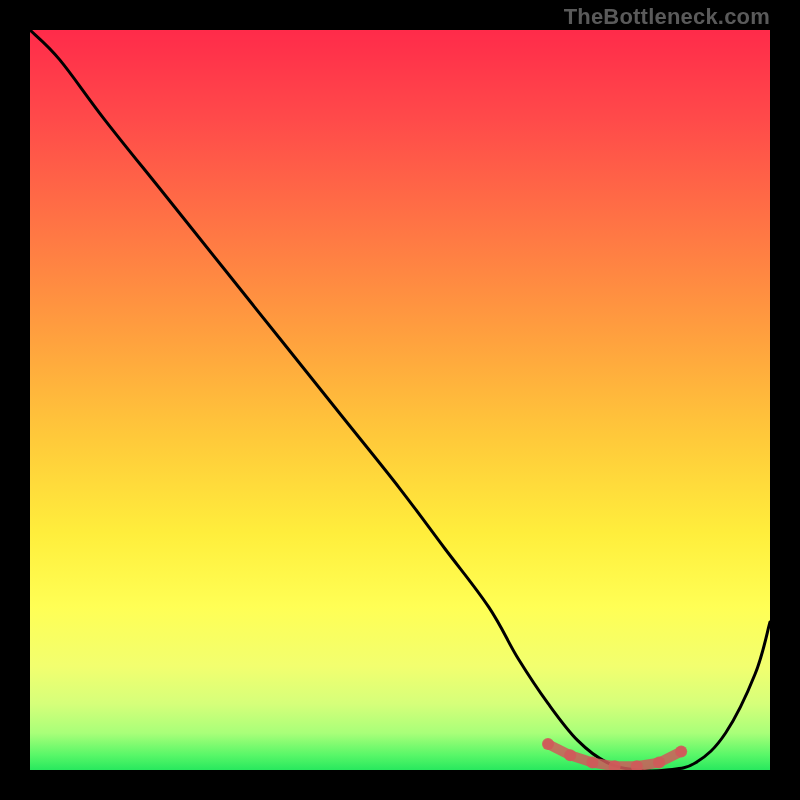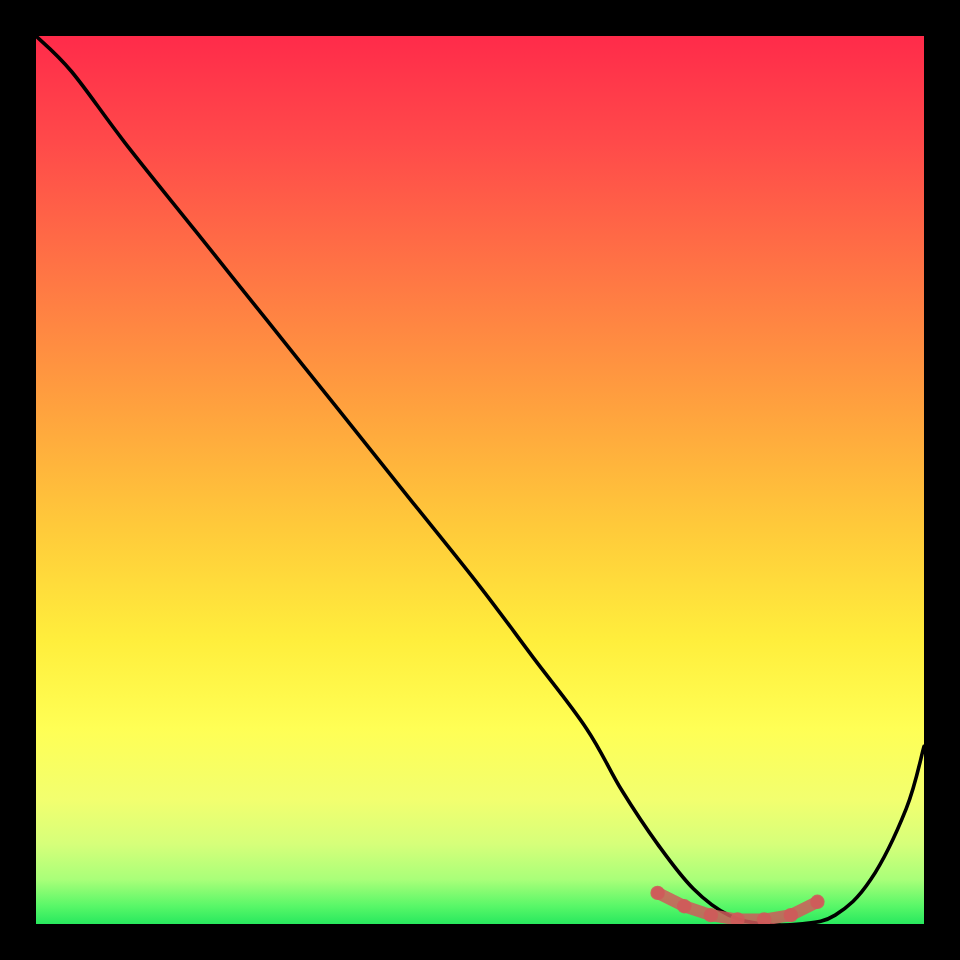--- a/index.html
+++ b/index.html
@@ -55,20 +55,21 @@
     left: 0;
     width: 740px;
     height: 740px;
   }
 </style>
 </head>
 <body>
 
 <div class="frame">
 
+  <span class="watermark">TheBottleneck.com</span>
 
   <div class="plot">
     <svg class="curve" viewBox="0 0 740 740" preserveAspectRatio="none">
       <path id="curve-path" fill="none" stroke="#000000" stroke-width="3" stroke-linecap="round" stroke-linejoin="round" d="M 0.0 0.0 C 5.3 5.3, 16.3 13.6, 29.6 29.6 C 42.9 45.6, 55.4 64.8, 74.0 88.8 C 92.6 112.8, 111.9 136.2, 133.2 162.8 C 154.5 189.4, 171.1 210.2, 192.4 236.8 C 213.7 263.4, 230.3 284.2, 251.6 310.8 C 272.9 337.4, 289.5 358.2, 310.8 384.8 C 332.1 411.4, 351.4 434.8, 370.0 458.8 C 388.6 482.8, 398.4 496.7, 414.4 518.0 C 430.4 539.3, 445.5 557.2, 458.8 577.2 C 472.1 597.2, 477.7 611.7, 488.4 629.0 C 499.1 646.3, 507.3 658.7, 518.0 673.4 C 528.7 688.1, 536.9 699.7, 547.6 710.4 C 558.3 721.1, 566.5 727.3, 577.2 732.6 C 587.9 737.9, 596.1 738.7, 606.8 740.0 C 617.5 741.3, 625.7 741.3, 636.4 740.0 C 647.1 738.7, 655.3 739.3, 666.0 732.6 C 676.7 725.9, 684.9 719.0, 695.6 703.0 C 706.3 687.0, 717.2 663.8, 725.2 643.8 C 733.2 623.8, 737.3 601.3, 740.0 592.0"></path>
       <g id="markers">
           <polyline points="518.0,714.1 540.2,725.2 562.4,732.6 584.6,736.3 606.8,736.3 629.0,732.6 651.2,721.5" fill="none" stroke="#cf5a5a" stroke-width="10" stroke-linecap="round" stroke-linejoin="round" opacity="0.85"></polyline>
           <circle cx="518.0" cy="714.1" r="6" fill="#cf5a5a" opacity="0.9"></circle>
           <circle cx="540.2" cy="725.2" r="6" fill="#cf5a5a" opacity="0.9"></circle>
           <circle cx="562.4" cy="732.6" r="6" fill="#cf5a5a" opacity="0.9"></circle>
           <circle cx="584.6" cy="736.3" r="6" fill="#cf5a5a" opacity="0.9"></circle>

